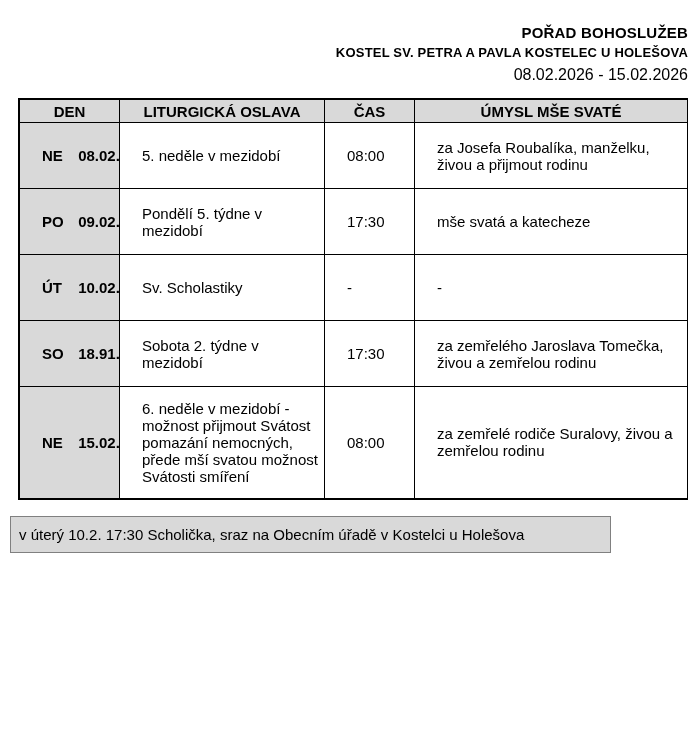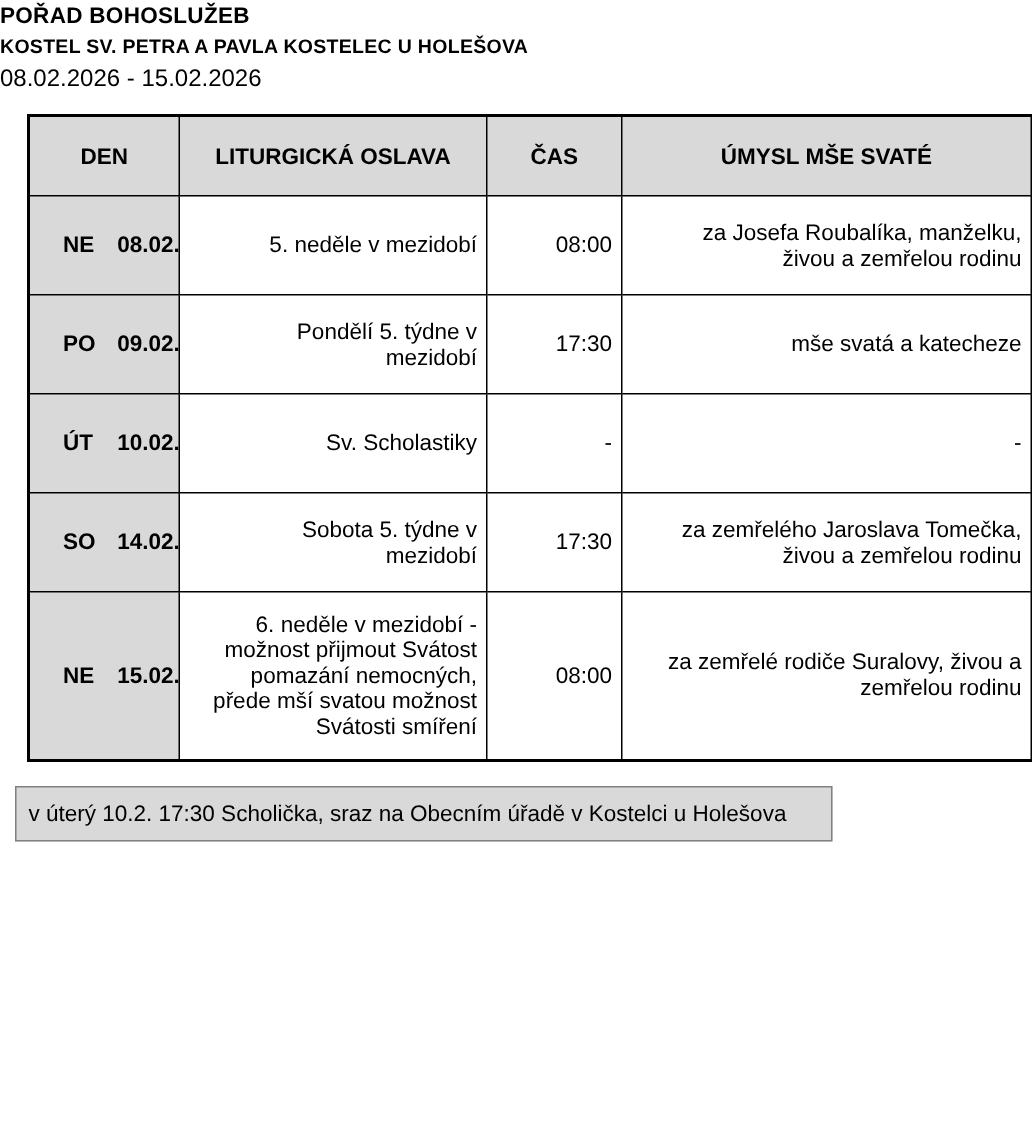--- a/index.html
+++ b/index.html
@@ -10,22 +10,22 @@
     color: #000000;
   }
   .page {
     width: 688px;
     height: 749px;
     box-sizing: border-box;
     background: #ffffff;
     position: relative;
   }
   .doc-header {
-    text-align: left;
-    padding-top: 2px;
+    text-align: right;
+    padding-top: 24px;
   }
   .doc-title {
     font-size: 15px;
     font-weight: bold;
     letter-spacing: 0.2px;
   }
   .doc-subtitle {
     font-size: 13px;
     font-weight: bold;
     margin-top: 4px;
@@ -50,21 +50,21 @@
   }
   th.col-den     { width: 95px;  }
   th.col-oslava  { width: 200px; }
   th.col-cas     { width: 85px;  }
   th.col-umysl   { width: 268px; }
   table.schedule th {
     background: #d9d9d9;
     font-size: 15px;
     font-weight: bold;
     height: 20px;
-    padding: 16px 2px;
+    padding: 1px 2px;
     text-align: center;
     vertical-align: middle;
   }
   table.schedule td {
     font-size: 15px;
     vertical-align: middle;
     padding: 3px 6px;
     box-sizing: border-box;
   }
   tr.svc-row td { height: 66px; padding-left: 22px; }
@@ -72,26 +72,26 @@
   td.day-cell {
     background: #d9d9d9;
     font-weight: bold;
     text-align: left;
     padding-left: 8px;
     white-space: nowrap;
   }
   td.day-cell .day-abbr { display: inline-block; min-width: 26px; }
   td.day-cell .day-date { display: inline-block; margin-left: 6px; }
   td.celebration-cell, td.time-cell, td.intention-cell {
-    text-align: right;
+    text-align: left;
     margin-left: 35px;
   }
   .footer-note {
     margin: 16px 0 0 10px;
-    width: 545px;
+    width: 601px;
     box-sizing: border-box;
     background: #d9d9d9;
     border: 1px solid #808080;
     font-size: 15px;
     padding: 9px 8px;
   }
 </style>
 </head>
 <body>
 
@@ -113,21 +113,21 @@
       </tr>
     </thead>
     <tbody>
       <tr class="svc-row">
         <td class="day-cell">
           <span class="day-abbr">NE</span>
           <span class="day-date">08.02.</span>
         </td>
         <td class="celebration-cell">5. neděle v mezidobí</td>
         <td class="time-cell">08:00</td>
-        <td class="intention-cell">za Josefa Roubalíka, manželku, živou a zemřelou rodinu</td>
+        <td class="intention-cell">za Josefa Roubalíka, manželku, živou a přijmout rodinu</td>
       </tr>
       <tr class="svc-row">
         <td class="day-cell">
           <span class="day-abbr">PO</span>
           <span class="day-date">09.02.</span>
         </td>
         <td class="celebration-cell">Pondělí 5. týdne v mezidobí</td>
         <td class="time-cell">17:30</td>
         <td class="intention-cell">mše svatá a katecheze</td>
       </tr>
@@ -136,23 +136,23 @@
           <span class="day-abbr">ÚT</span>
           <span class="day-date">10.02.</span>
         </td>
         <td class="celebration-cell">Sv. Scholastiky</td>
         <td class="time-cell">-</td>
         <td class="intention-cell">-</td>
       </tr>
       <tr class="svc-row">
         <td class="day-cell">
           <span class="day-abbr">SO</span>
-          <span class="day-date">14.02.</span>
+          <span class="day-date">18.91.</span>
         </td>
-        <td class="celebration-cell">Sobota 5. týdne v mezidobí</td>
+        <td class="celebration-cell">Sobota 2. týdne v mezidobí</td>
         <td class="time-cell">17:30</td>
         <td class="intention-cell">za zemřelého Jaroslava Tomečka, živou a zemřelou rodinu</td>
       </tr>
       <tr class="svc-row tall">
         <td class="day-cell">
           <span class="day-abbr">NE</span>
           <span class="day-date">15.02.</span>
         </td>
         <td class="celebration-cell">6. neděle v mezidobí - možnost přijmout Svátost pomazání nemocných, přede mší svatou možnost Svátosti smíření</td>
         <td class="time-cell">08:00</td>

